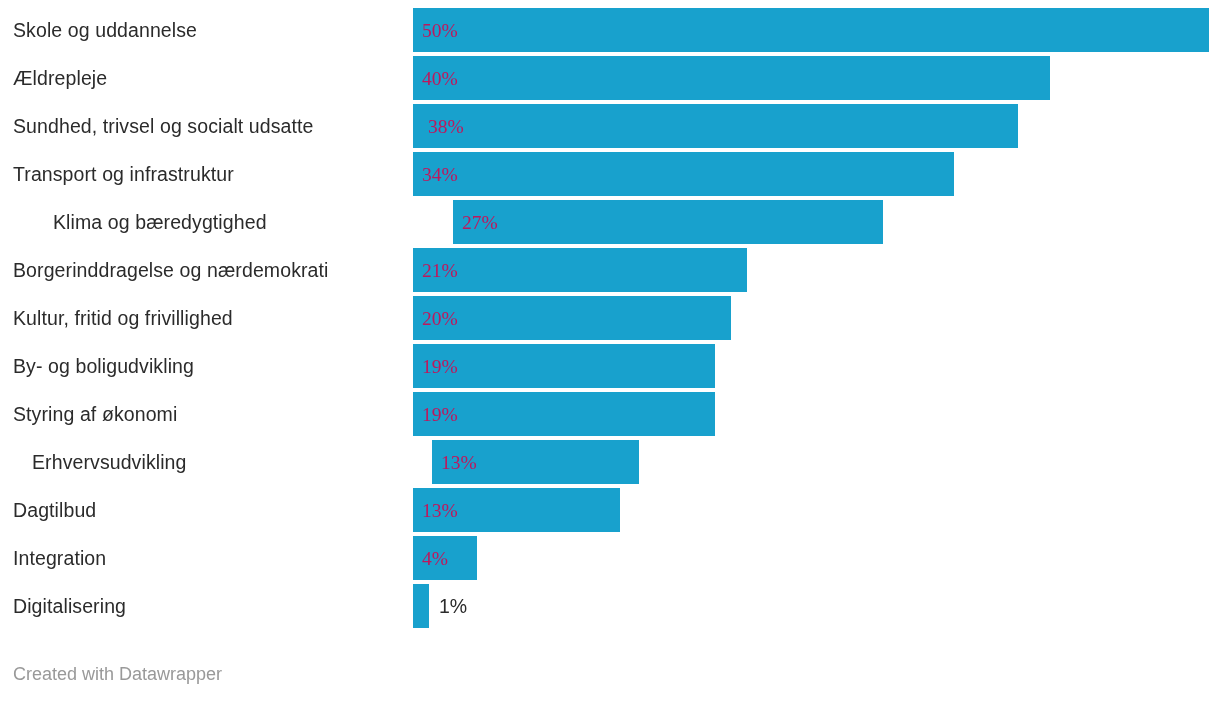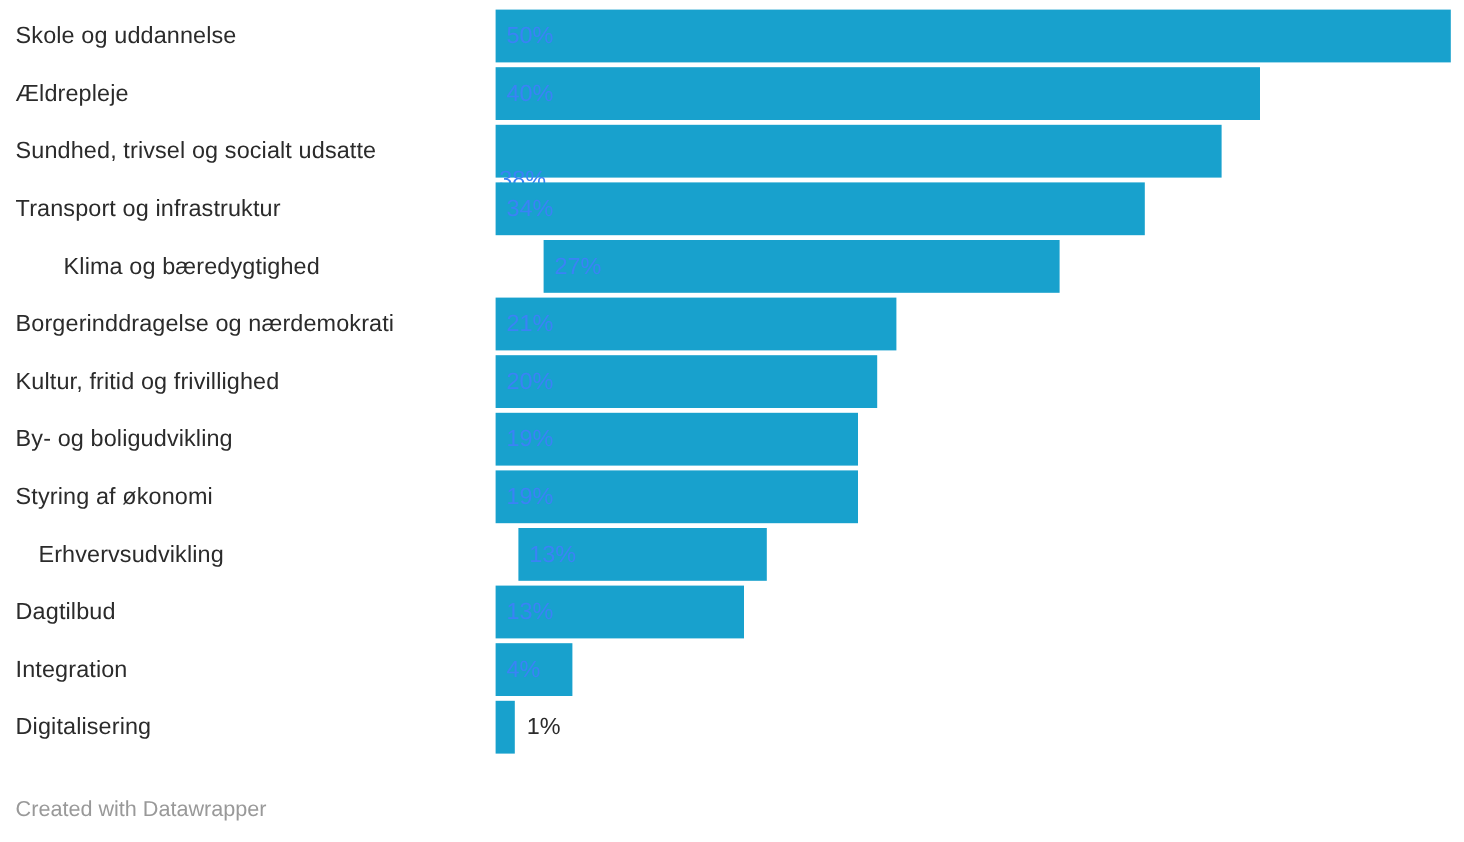--- a/index.html
+++ b/index.html
@@ -59,21 +59,22 @@
   }
   .bar-value {
     position: absolute;
     top: 0;
     height: 44px;
     line-height: 45px;
     font-size: 19.5px;
     white-space: nowrap;
   }
   .bar-value.inside {
-    color: #3b82f6;
+    color: #be185d;
+    font-family: Liberation Serif, serif;
   }
   .bar-value.outside {
     color: #2b2b2b;
   }
   .chart-footer {
     position: absolute;
     left: 13px;
     top: 664px;
     font-size: 18px;
     color: #999999;
@@ -96,21 +97,21 @@
         <div class="row-label">Ældrepleje</div>
         <div class="bar-track">
           <div class="bar-fill" style="width: 637px; background: rgb(24, 161, 205);"></div>
           <div class="bar-value inside" style="left: 9px;">40%</div>
         </div>
       </div>
       <div class="bar-row" style="top: 104px; padding-left: 36px;">
         <div class="row-label">Sundhed, trivsel og socialt udsatte</div>
         <div class="bar-track">
           <div class="bar-fill" style="width: 605px; background: rgb(24, 161, 205);"></div>
-          <div class="bar-value inside" style="left: 3px; margin-top: 24px;">38%</div>
+          <div class="bar-value inside" style="left: 15px;">38%</div>
         </div>
       </div>
       <div class="bar-row" style="top: 152px;">
         <div class="row-label">Transport og infrastruktur</div>
         <div class="bar-track">
           <div class="bar-fill" style="width: 541px; background: rgb(24, 161, 205);"></div>
           <div class="bar-value inside" style="left: 9px;">34%</div>
         </div>
       </div>
       <div class="bar-row" style="top: 200px; margin-left: 40px;">

